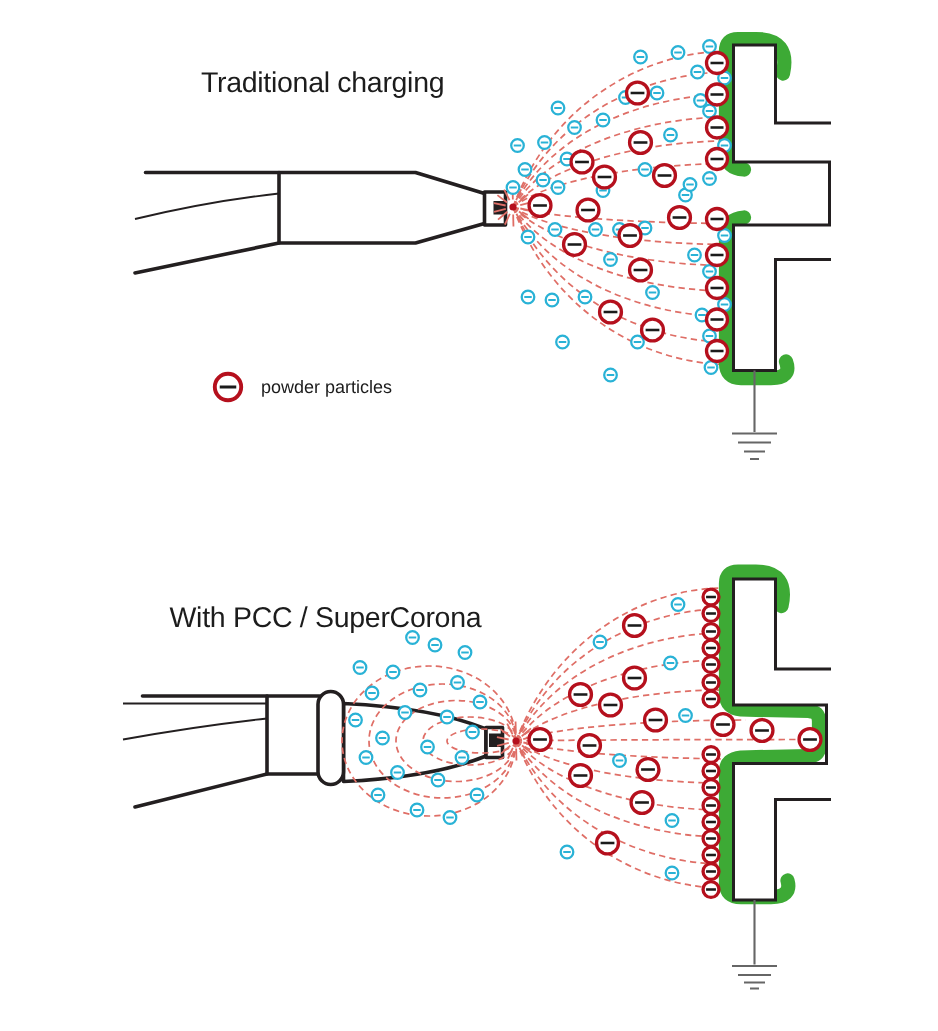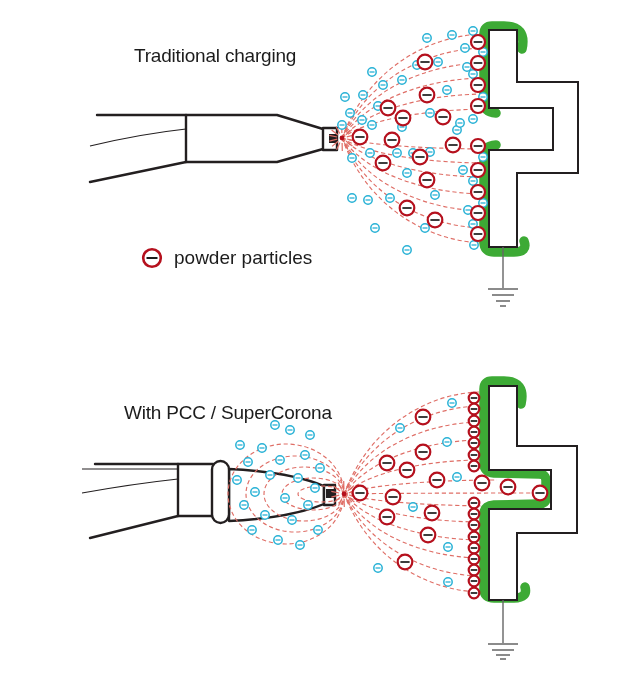--- a/index.html
+++ b/index.html
@@ -1,22 +1,22 @@
 <!DOCTYPE html>
 <html style="--powder: #b5101d; --fline: #df6e66; --ion: #29b2d6; --green: #3daa35; --outline: #231f20; --ground: #666666; --text: #1c1c1c;"><head>
 <meta charset="utf-8">
 <style>
   html,body{margin:0;padding:0;background:#fff;}
   #stage{position:relative;width:554px;height:687px;background:#fff;overflow:hidden;
-         font-family:"Liberation Sans","DejaVu Sans",sans-serif;padding-left:43px;}
+         font-family:"Liberation Sans","DejaVu Sans",sans-serif;}
   #scene{position:absolute;left:0;top:0;}
   .title{position:absolute;font-size:19px;color:var(--text);letter-spacing:-0.2px;white-space:nowrap;}
   .legend{position:absolute;left:139px;top:246px;display:flex;flex-direction:column;gap:12px;}
   .legend-row{display:flex;align-items:center;gap:9px;}
-  .legend-label{font-size:19px;color:var(--text);}
+  .legend-label{font-size:12px;color:var(--text);}
   
   .fline{fill:none;stroke:var(--fline);stroke-width:1.15;stroke-dasharray:4.2 2.8;}
   .burst{stroke:var(--fline);stroke-width:1.2;}
   .srcdot{fill:var(--powder);}
   .powder{fill:#fff;stroke:var(--powder);stroke-width:2.2;}
   .pminus{stroke:#1b1b1b;stroke-width:1.7;}
   .ion{fill:#fff;stroke:var(--ion);stroke-width:1.5;}
   .iminus{stroke:var(--ion);stroke-width:1.3;}
   .gunline{fill:none;stroke:var(--outline);stroke-width:2.4;stroke-linejoin:round;stroke-linecap:round;}
   .gunthin{fill:none;stroke:var(--outline);stroke-width:1.2;}
@@ -649,21 +649,21 @@
           </g>
           <g>
             <circle cx="474" cy="593" r="5.3" class="powder"></circle>
             <line x1="470.714" y1="593" x2="477.286" y2="593" class="pminus"></line>
           </g>
         </g>
     </g>
   </svg>
 
   <div class="title" style="left:134px;top:45px">Traditional charging</div>
-  <div class="title" style="left:124px;top:402px">With PCC / SuperCorona</div>
+  <div class="title" style="left:113px;top:402px">With PCC / SuperCorona</div>
 
   <div class="legend">
     <div class="legend-row">
       <svg width="26" height="24">
         <circle cx="13" cy="12" r="8.8" fill="#fff" style="stroke:var(--powder);stroke-width:2.6"></circle>
         <line x1="7.5" y1="12" x2="18.5" y2="12" style="stroke:#1b1b1b;stroke-width:2"></line>
       </svg>
       <span class="legend-label">powder particles</span>
     </div>
   </div>

